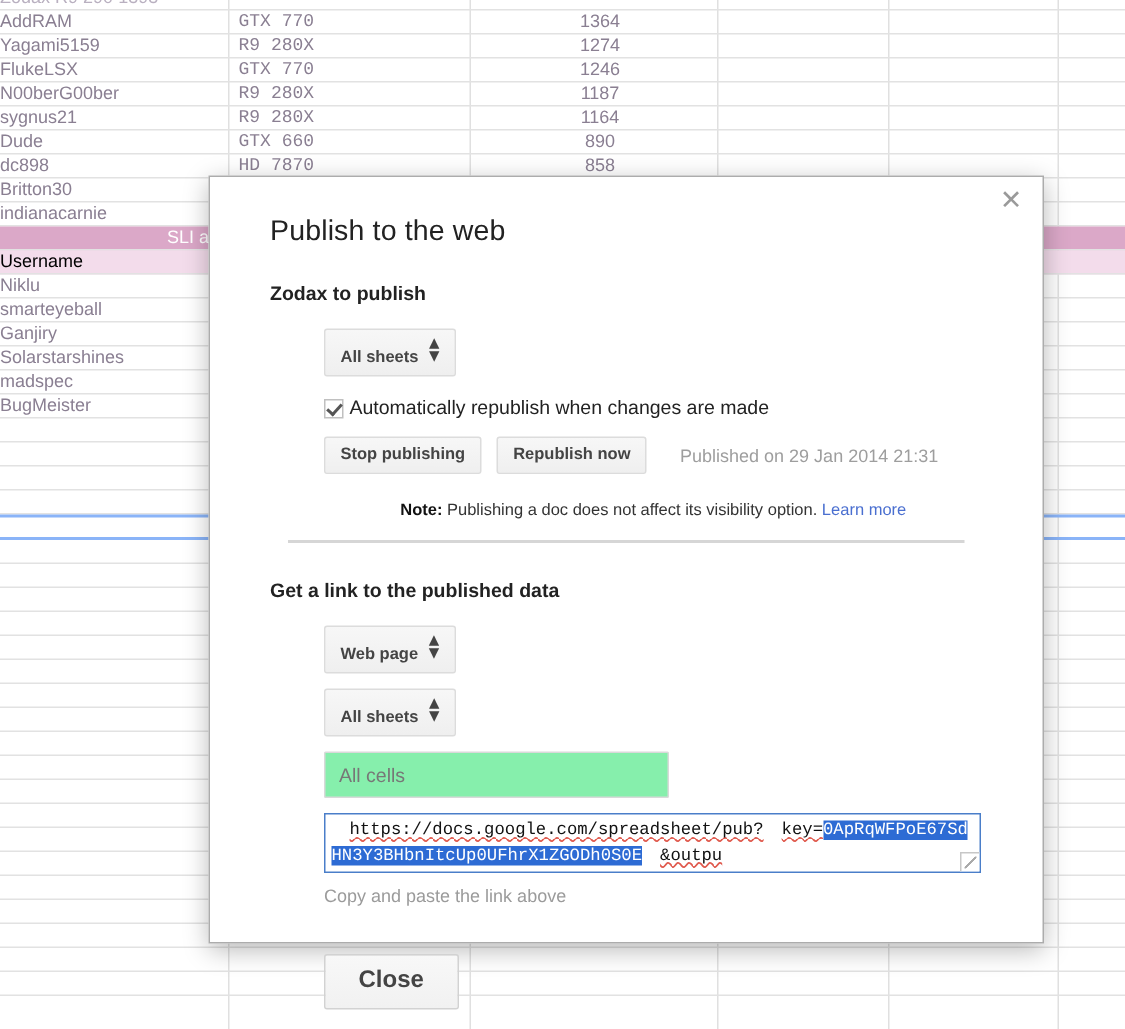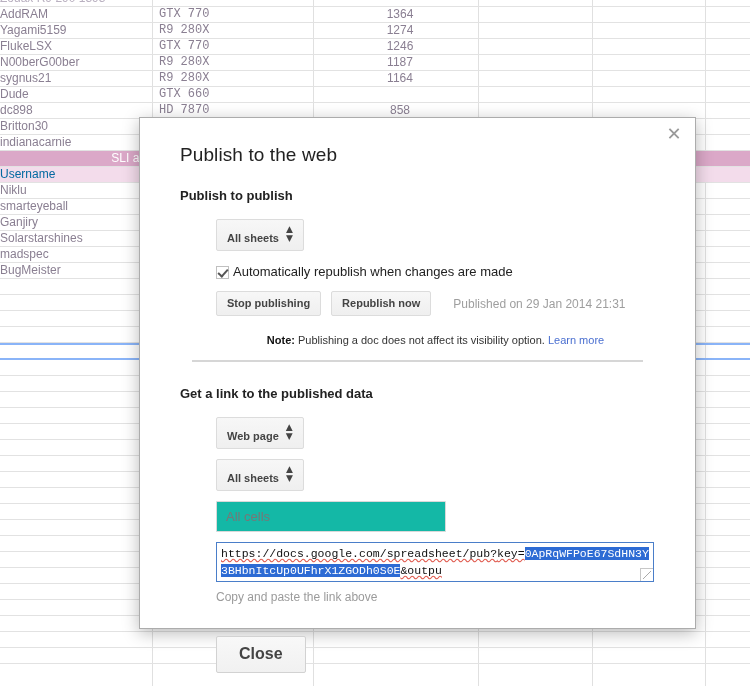--- a/index.html
+++ b/index.html
@@ -38,21 +38,21 @@
     position: absolute; left: 159px; width: 160px; top: 0; height: 15px;
     line-height: 15px; text-align: left; white-space: nowrap; overflow: hidden; font-family: Liberation Mono, monospace;
   }
   .row .c2 {
     position: absolute; left: 318px; width: 164px; top: 0; height: 15px;
     line-height: 15px; text-align: center; white-space: nowrap; overflow: hidden;
   }
   .row.pink-dark { background: #dba8c8; }
   .row.pink-dark .c0 { color: #ffffff; text-align: right; padding-right: 6px; }
   .row.pink-light { background: #f3dceb; }
-  .row.pink-light .c0 { color: #0369a1; }
+  .row.pink-light .c0 { color: #000000; }
   .row.blank { color: transparent; }
   .row.sel {
     border-top: 2px solid #8ab4f8;
     border-bottom: 2px solid #8ab4f8;
     height: 17px;
   }
 
   
   #clipped-row {
     position: absolute; left: 0; top: -9px; width: 750px; height: 16px;
@@ -133,21 +133,21 @@
 
   hr.sep {
     border: none; border-top: 2px solid #d6d6d6;
     margin: 14px 12px 24px 12px;
   }
 
   .stack-gap { height: 10px; }
 
   #cells-input {
     width: 230px; padding: 7px 9px;
-    border: 1px solid #d9d9d9; background: #14b8a6;
+    border: 1px solid #d9d9d9; background: #86efac;
     font-size: 13px; color: #444;
     font-family: "Liberation Sans", sans-serif;
     border-radius: 1px;
   }
   #cells-input::placeholder { color: #777; }
 
   #url-box {
     position: relative;
     width: 438px; height: 40px;
     border: 1px solid #4a7ec9;
@@ -159,20 +159,21 @@
     overflow: hidden;
     word-break: break-all;
     cursor: text;
   }
   #url-box .sel-key {
     background: #2d6bd4; color: #ffffff;
   }
   .squiggle {
     text-decoration: underline wavy #e05a4e;
     text-decoration-skip-ink: none;
+    margin-left: 12px;
   }
   #url-resize {
     position: absolute; right: 0; bottom: 0;
     width: 13px; height: 13px;
     background: #fff;
     border-left: 1px solid #c7c7c7;
     border-top: 1px solid #c7c7c7;
     cursor: nwse-resize;
   }
   #url-resize::after {
@@ -232,20 +233,21 @@
         <span class="c2">1187</span>
       </div>
       <div class="row">
         <span class="c0">sygnus21</span>
         <span class="c1">R9 280X</span>
         <span class="c2">1164</span>
       </div>
       <div class="row">
         <span class="c0">Dude</span>
         <span class="c1">GTX 660</span>
+        <span class="c2">890</span>
       </div>
       <div class="row">
         <span class="c0">dc898</span>
         <span class="c1">HD 7870</span>
         <span class="c2">858</span>
       </div>
       <div class="row">
         <span class="c0">Britton30</span>
         <span class="c1"></span>
         <span class="c2"></span>
@@ -419,21 +421,21 @@
 </div>
 
 <div id="dialog">
 
   <div id="close-btn">✕</div>
 
   <div class="dlg-inner">
 
     <h1 id="dlg-title">Publish to the web</h1>
 
-    <div class="section-head">Publish to publish</div>
+    <div class="section-head">Zodax to publish</div>
 
     <div class="indent">
 
       <div class="gbtn select-btn">
         <span>All sheets</span><span class="arrows"><i>▲</i><i>▼</i></span>
       </div>
 
       <div class="chk-row">
         <span class="chkbox"></span><span class="chk-label">Automatically republish when changes are made</span>
       </div>

